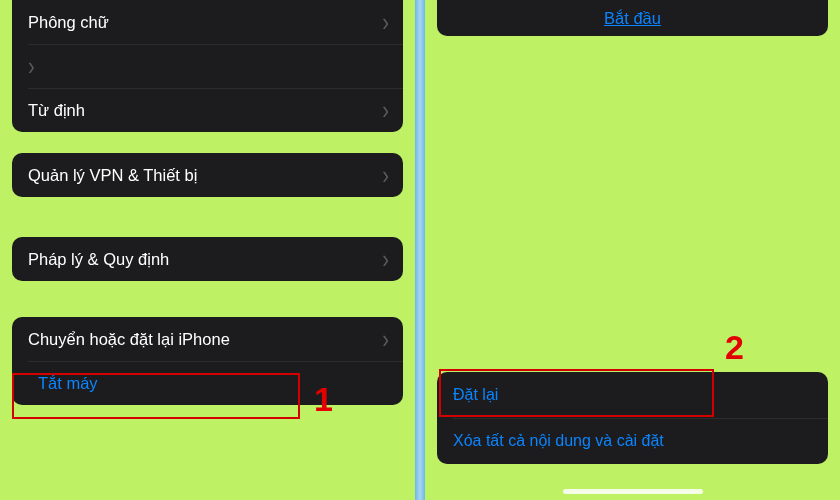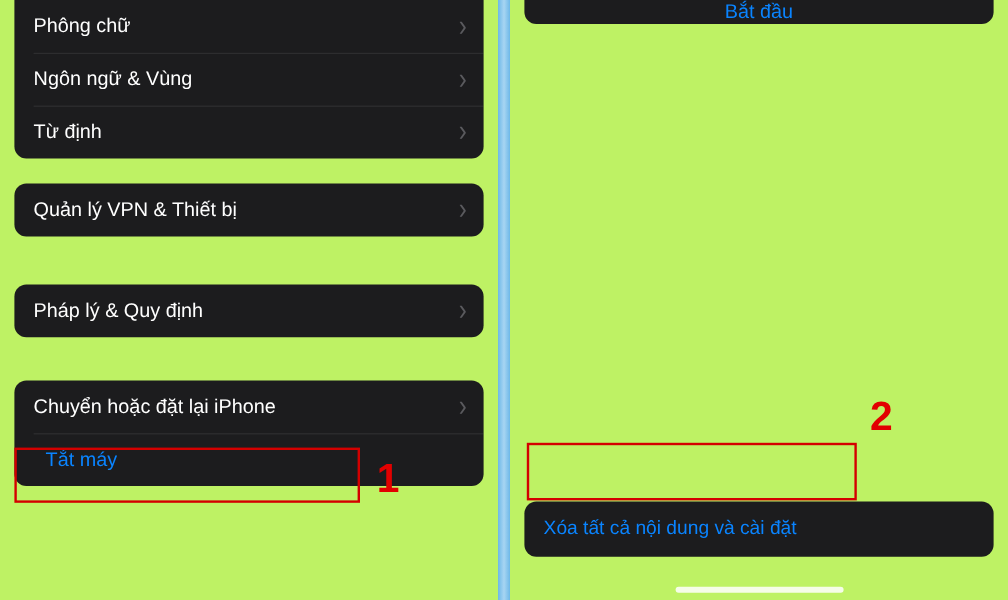--- a/index.html
+++ b/index.html
@@ -68,26 +68,27 @@
   
   .left .group.first { border-top-left-radius: 0; border-top-right-radius: 0; margin-top: 0; }
   .left .group.first .row:first-child::before { display: none; }
 
   
   .start-row {
     background: #1c1c1e;
     border-radius: 10px;
     margin: 0 12px 8px 12px;
     border-top-left-radius: 0; border-top-right-radius: 0;
-    height: 20px;
+    height: 36px;
     display: flex;
     align-items: center;
     justify-content: center;
     color: #0a84ff;
     font-size: 16.5px;
+    text-decoration: underline;
   }
 
   .right .bottom-group {
     position: absolute;
     left: 12px;
     right: 12px;
     bottom: 36px;
     background: #1c1c1e;
     border-radius: 10px;
     overflow: hidden;
@@ -130,21 +131,20 @@
 <div class="wrap">
 
   <div class="pane left">
 
     <div class="group first">
       <div class="row">
         <span class="label">Phông chữ</span>
         <span class="chevron">›</span>
       </div>
       <div class="row">
-        <span class="label">Ngôn ngữ &amp; Vùng</span>
         <span class="chevron">›</span>
       </div>
       <div class="row">
         <span class="label">Từ định</span>
         <span class="chevron">›</span>
       </div>
     </div>
 
     <div class="group" style="margin-top:21px">
       <div class="row">
@@ -177,20 +177,23 @@
   <div class="divider"></div>
 
   <div class="pane right">
 
     <div class="start-row">
       <span>Bắt đầu</span>
     </div>
 
     <div class="bottom-group">
       <div class="row">
+        <span class="label">Đặt lại</span>
+      </div>
+      <div class="row">
         <span class="label">Xóa tất cả nội dung và cài đặt</span>
       </div>
     </div>
 
     <div class="highlight-box" style="left:14px; top:369px; width:275px; height:48px;"></div>
     <div class="callout" style="left:300px; top:328px;">2</div>
 
     <div class="home-indicator"></div>
   </div>
 </div>

